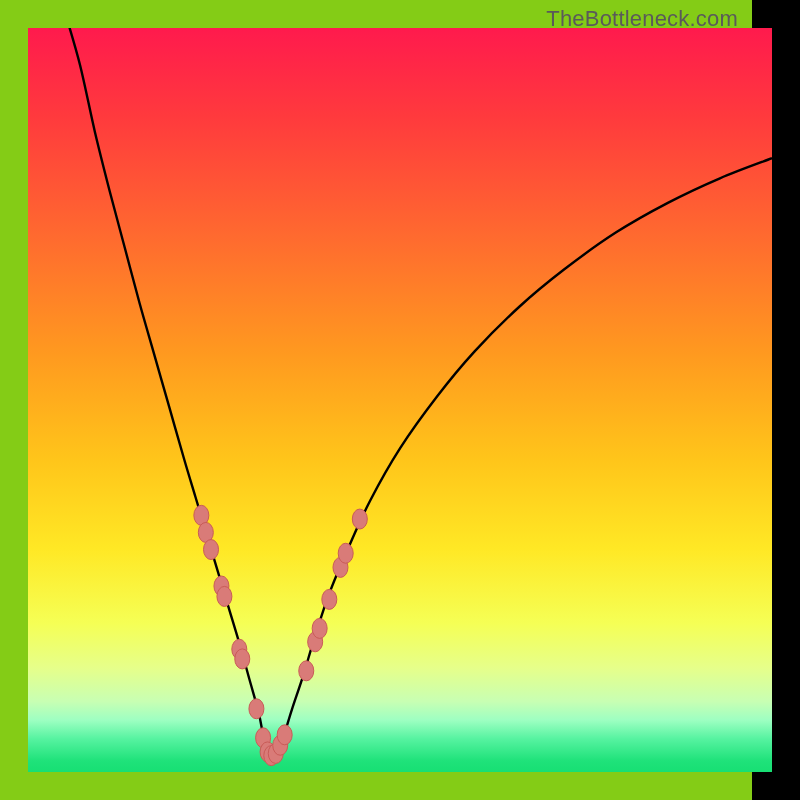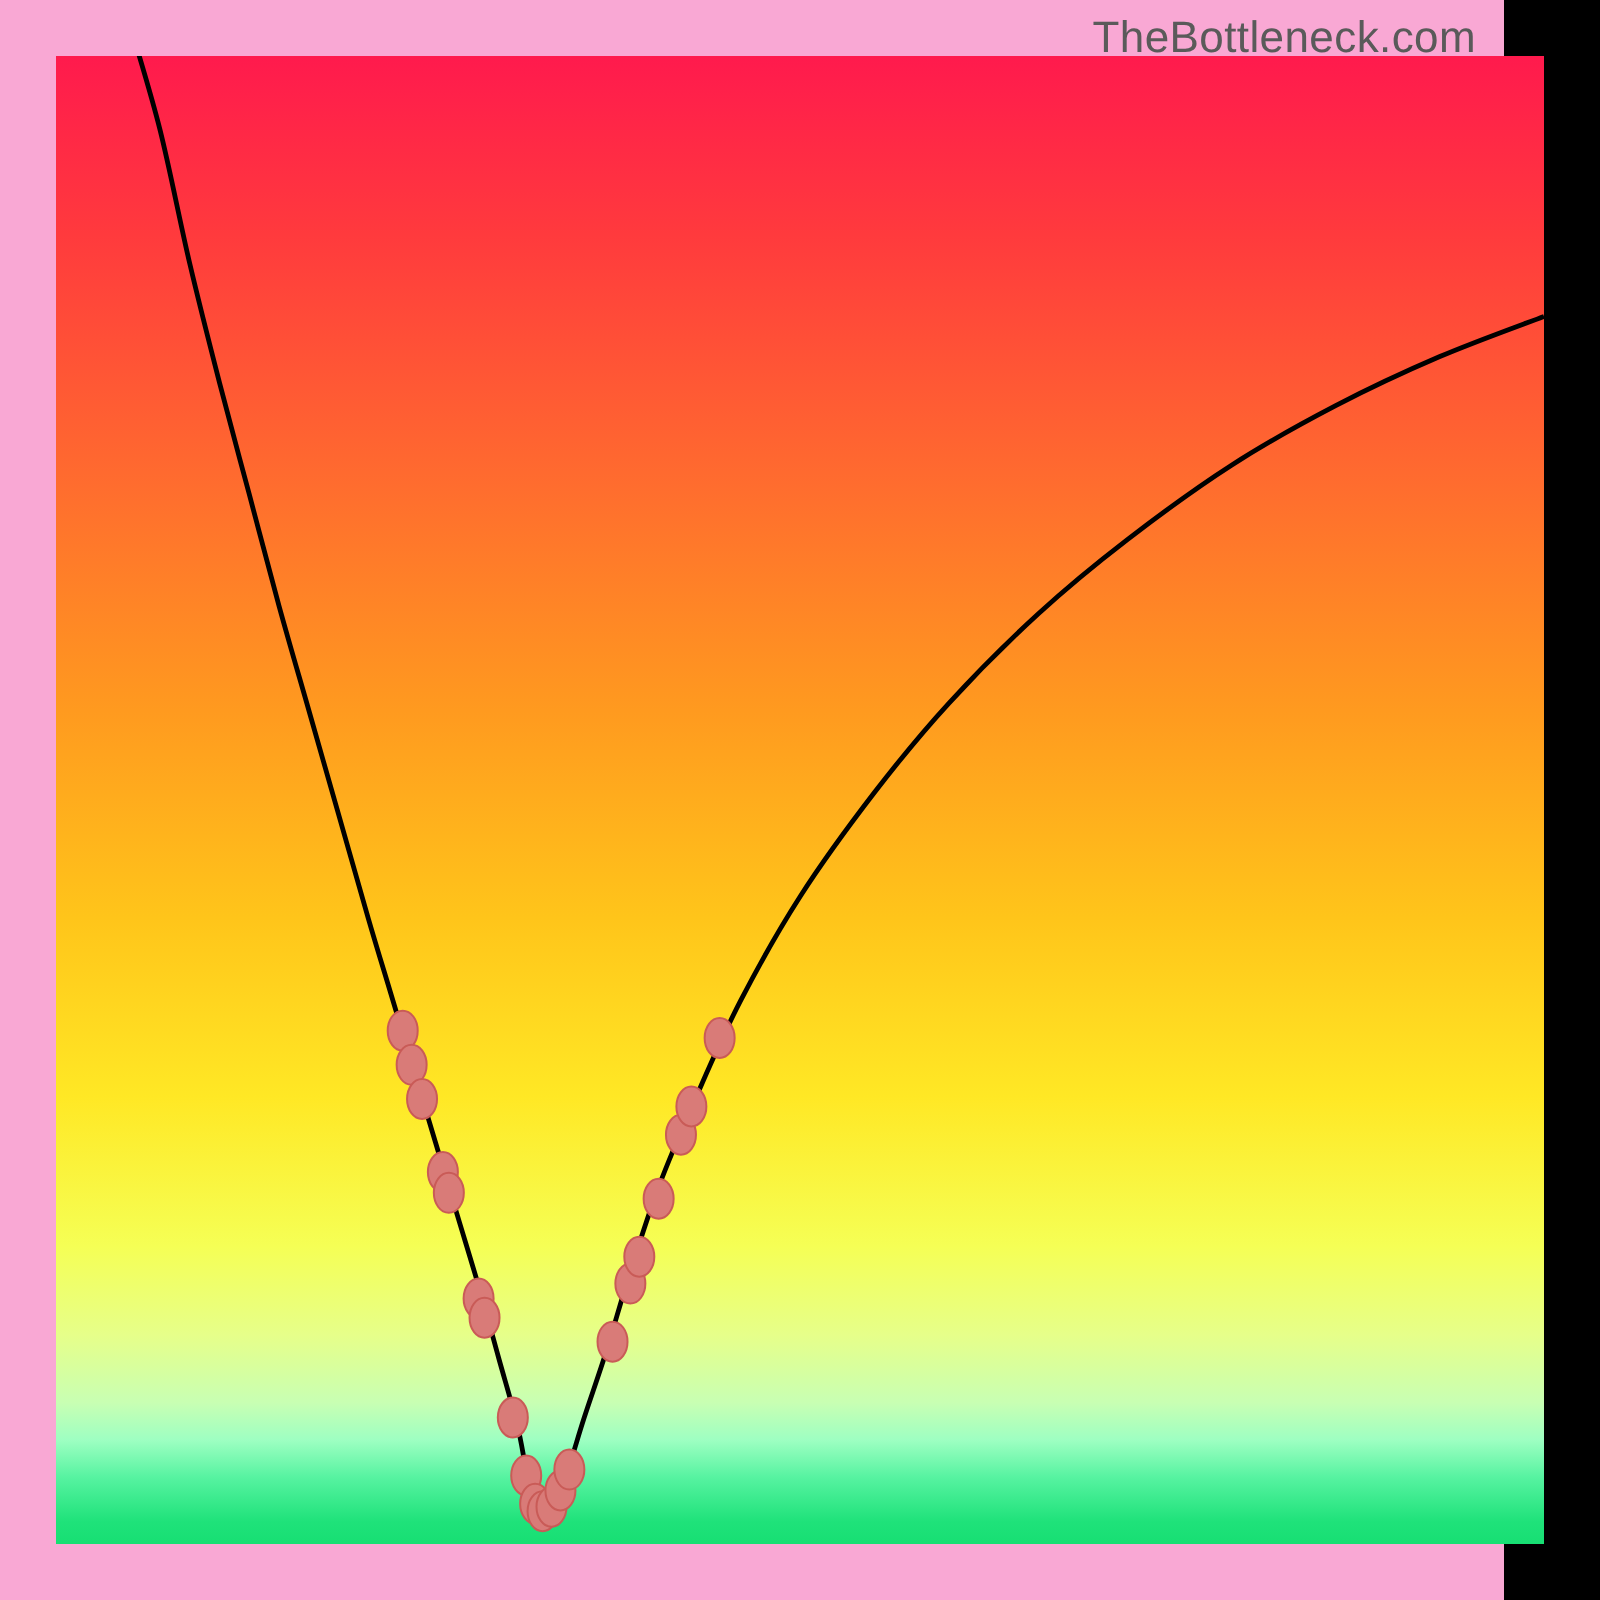--- a/index.html
+++ b/index.html
@@ -10,21 +10,21 @@
     overflow: hidden;
     background: #000;
     font-family: Arial, Helvetica, sans-serif;
   }
   .frame {
     position: absolute;
     left: 0;
     top: 0;
     width: 752px;
     height: 800px;
-    background: #f9a8d4;
+    background: #84cc16;
   }
   .plot-area {
     position: absolute;
     left: 28px;
     top: 28px;
     width: 744px;
     height: 744px;
     overflow: hidden;
   }
   .gradient-bg {

